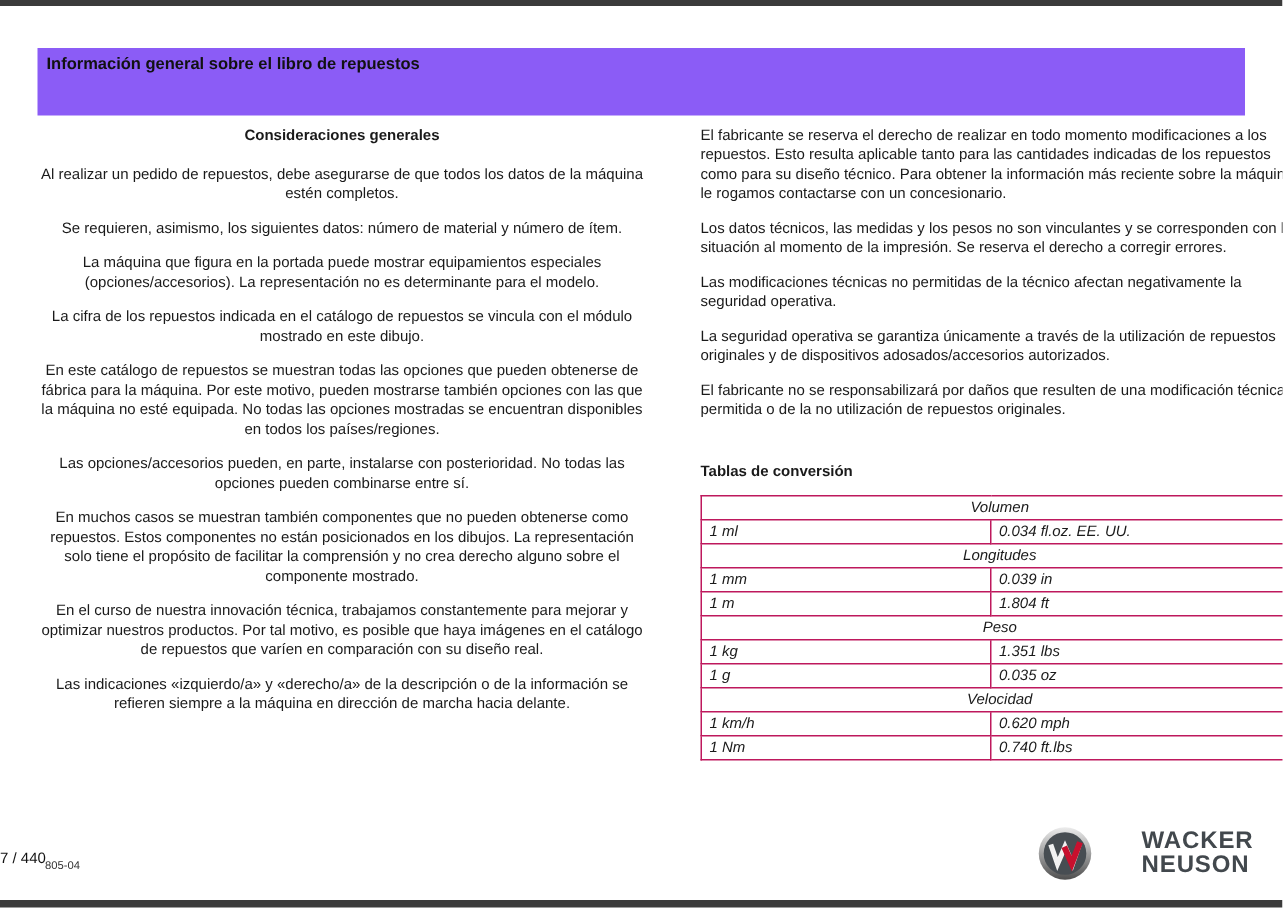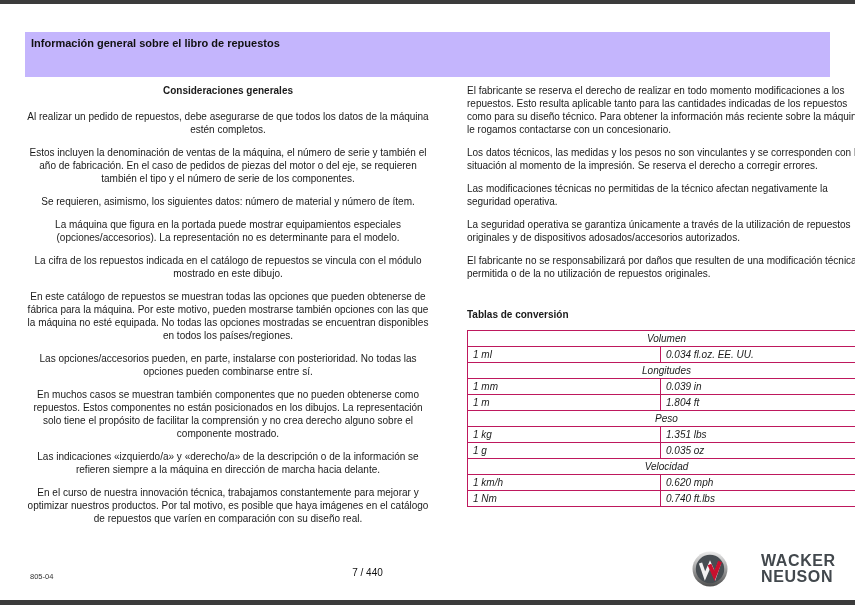--- a/index.html
+++ b/index.html
@@ -6,21 +6,21 @@
   body{
     width:855px;height:609px;position:relative;overflow:hidden;
     background:#ffffff;color:#1a1a1a;
     font-family:"Liberation Sans","DejaVu Sans",sans-serif;
   }
   .topbar{position:absolute;left:0;top:0;width:855px;height:4px;background:#3b3b3b;}
   .bottombar{position:absolute;left:0;top:600px;width:855px;height:5px;background:#3b3b3b;}
 
   .titlebar{
     position:absolute;left:25px;top:32px;width:805px;height:45px;
-    background:#c4b5fd;box-sizing:border-box;padding:5px 0 0 6px;
+    background:#8b5cf6;box-sizing:border-box;padding:5px 0 0 6px;
   }
   .titlebar h1{margin:0;font-size:11px;font-weight:bold;color:#111;}
 
   .col{position:absolute;top:84px;font-size:10px;line-height:13px;}
   .col-left{left:25px;width:406px;text-align:center;}
   .col-right{left:437px;width:407px;margin-left:30px;}
 
   .section-heading{font-size:10px;font-weight:bold;margin:0 0 13px 0;}
   p.para{margin:0 0 10px 0;}
 
@@ -31,21 +31,21 @@
     font-size:10px;line-height:13px;
   }
   table.conv td{
     border:1px solid #be185d;padding:1px 2px 1px 5px;height:13px;
     overflow:hidden;white-space:nowrap;font-style:italic;
   }
   table.conv td.sec{text-align:center;padding:1px 0;}
   table.conv col.c1{width:193px;}
 
   .footer-doc-code{position:absolute;left:30px;top:572px;font-size:7.5px;color:#333;}
-  .footer-page-num{position:absolute;left:0;top:567px;width:735px;text-align:center;font-size:10px;color:#111;}
+  .footer-page-num{position:absolute;left:0;top:567px;width:735px;font-size:10px;color:#111;}
 
   .logo{position:absolute;left:692px;top:551px;display:flex;align-items:center;gap:20px;}
   .logo-badge{width:36px;height:36px;display:block;}
   .logo-text{
     margin-left:13px;font-weight:bold;font-size:16px;line-height:16px;
     letter-spacing:0.6px;color:#42484d;
   }
 </style>
 </head>
 <body>
@@ -53,29 +53,28 @@
 <div class="topbar"></div>
 
 <div class="titlebar">
   <h1>Información general sobre el libro de repuestos</h1>
 </div>
 
 <div class="col col-left">
   <div class="section-heading">Consideraciones generales</div>
   <div>
       <p class="para">Al realizar un pedido de repuestos, debe asegurarse de que todos los datos de la máquina estén completos.</p>
-      <p class="para">Estos incluyen la denominación de ventas de la máquina, el número de serie y también el año de fabricación. En el caso de pedidos de piezas del motor o del eje, se requieren también el tipo y el número de serie de los componentes.</p>
       <p class="para">Se requieren, asimismo, los siguientes datos: número de material y número de ítem.</p>
       <p class="para">La máquina que figura en la portada puede mostrar equipamientos especiales (opciones/accesorios). La representación no es determinante para el modelo.</p>
       <p class="para">La cifra de los repuestos indicada en el catálogo de repuestos se vincula con el módulo mostrado en este dibujo.</p>
       <p class="para">En este catálogo de repuestos se muestran todas las opciones que pueden obtenerse de fábrica para la máquina. Por este motivo, pueden mostrarse también opciones con las que la máquina no esté equipada. No todas las opciones mostradas se encuentran disponibles en todos los países/regiones.</p>
       <p class="para">Las opciones/accesorios pueden, en parte, instalarse con posterioridad. No todas las opciones pueden combinarse entre sí.</p>
       <p class="para">En muchos casos se muestran también componentes que no pueden obtenerse como repuestos. Estos componentes no están posicionados en los dibujos. La representación solo tiene el propósito de facilitar la comprensión y no crea derecho alguno sobre el componente mostrado.</p>
+      <p class="para">En el curso de nuestra innovación técnica, trabajamos constantemente para mejorar y optimizar nuestros productos. Por tal motivo, es posible que haya imágenes en el catálogo de repuestos que varíen en comparación con su diseño real.</p>
       <p class="para">Las indicaciones «izquierdo/a» y «derecho/a» de la descripción o de la información se refieren siempre a la máquina en dirección de marcha hacia delante.</p>
-      <p class="para">En el curso de nuestra innovación técnica, trabajamos constantemente para mejorar y optimizar nuestros productos. Por tal motivo, es posible que haya imágenes en el catálogo de repuestos que varíen en comparación con su diseño real.</p>
     </div>
 </div>
 
 <div class="col col-right">
   <div>
       <p class="para">El fabricante se reserva el derecho de realizar en todo momento modificaciones a los repuestos. Esto resulta aplicable tanto para las cantidades indicadas de los repuestos como para su diseño técnico. Para obtener la información más reciente sobre la máquina, le rogamos contactarse con un concesionario.</p>
       <p class="para">Los datos técnicos, las medidas y los pesos no son vinculantes y se corresponden con la situación al momento de la impresión. Se reserva el derecho a corregir errores.</p>
       <p class="para">Las modificaciones técnicas no permitidas de la técnico afectan negativamente la seguridad operativa.</p>
       <p class="para">La seguridad operativa se garantiza únicamente a través de la utilización de repuestos originales y de dispositivos adosados/accesorios autorizados.</p>
       <p class="para">El fabricante no se responsabilizará por daños que resulten de una modificación técnica no permitida o de la no utilización de repuestos originales.</p>

